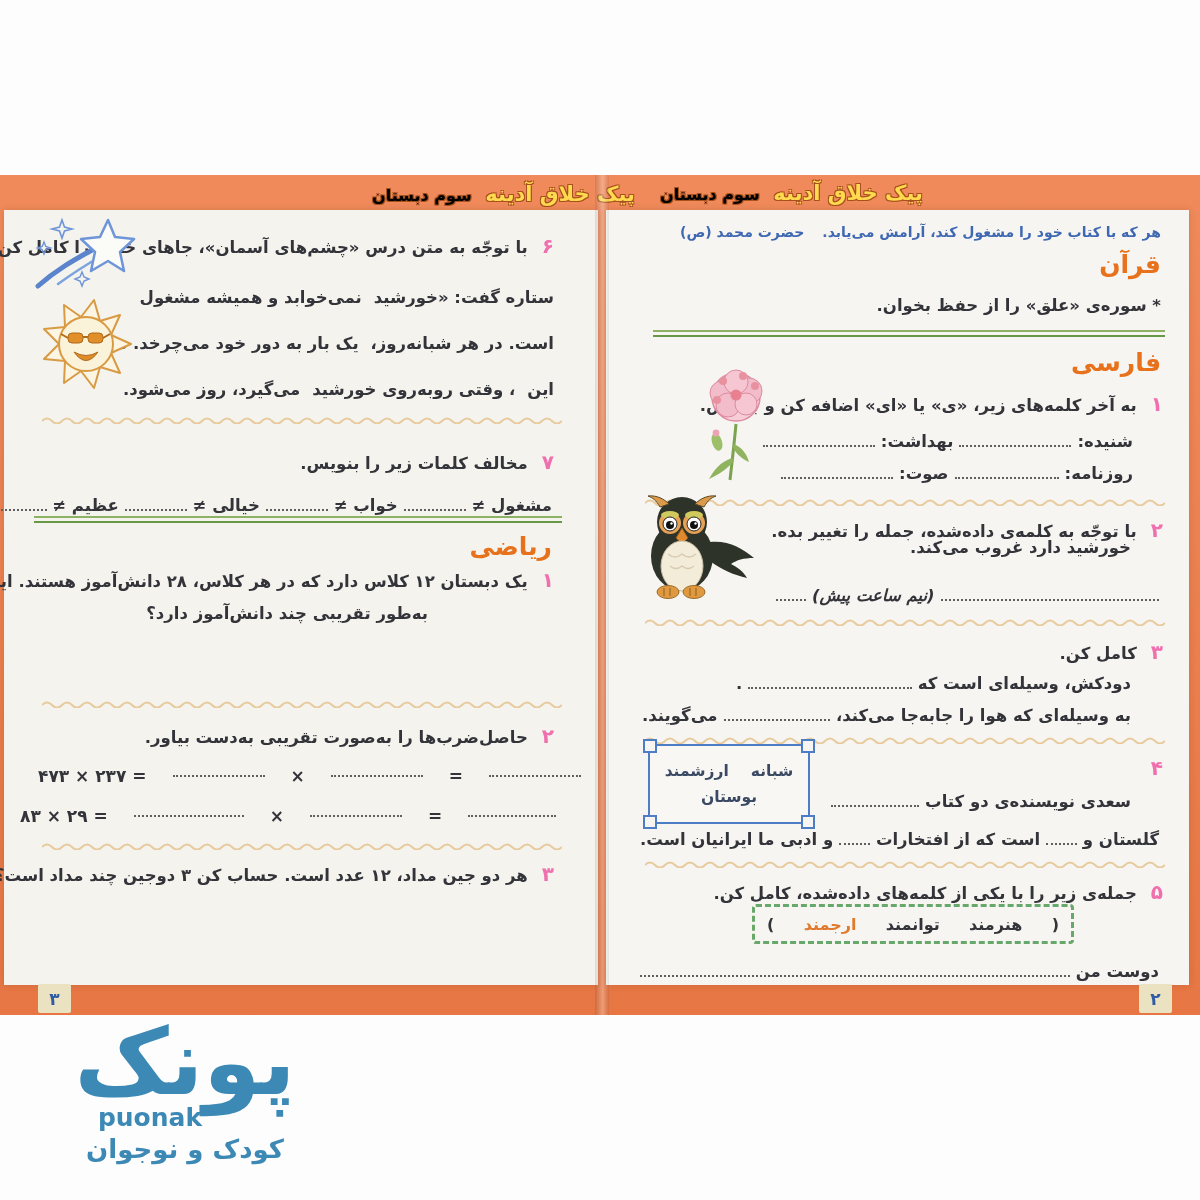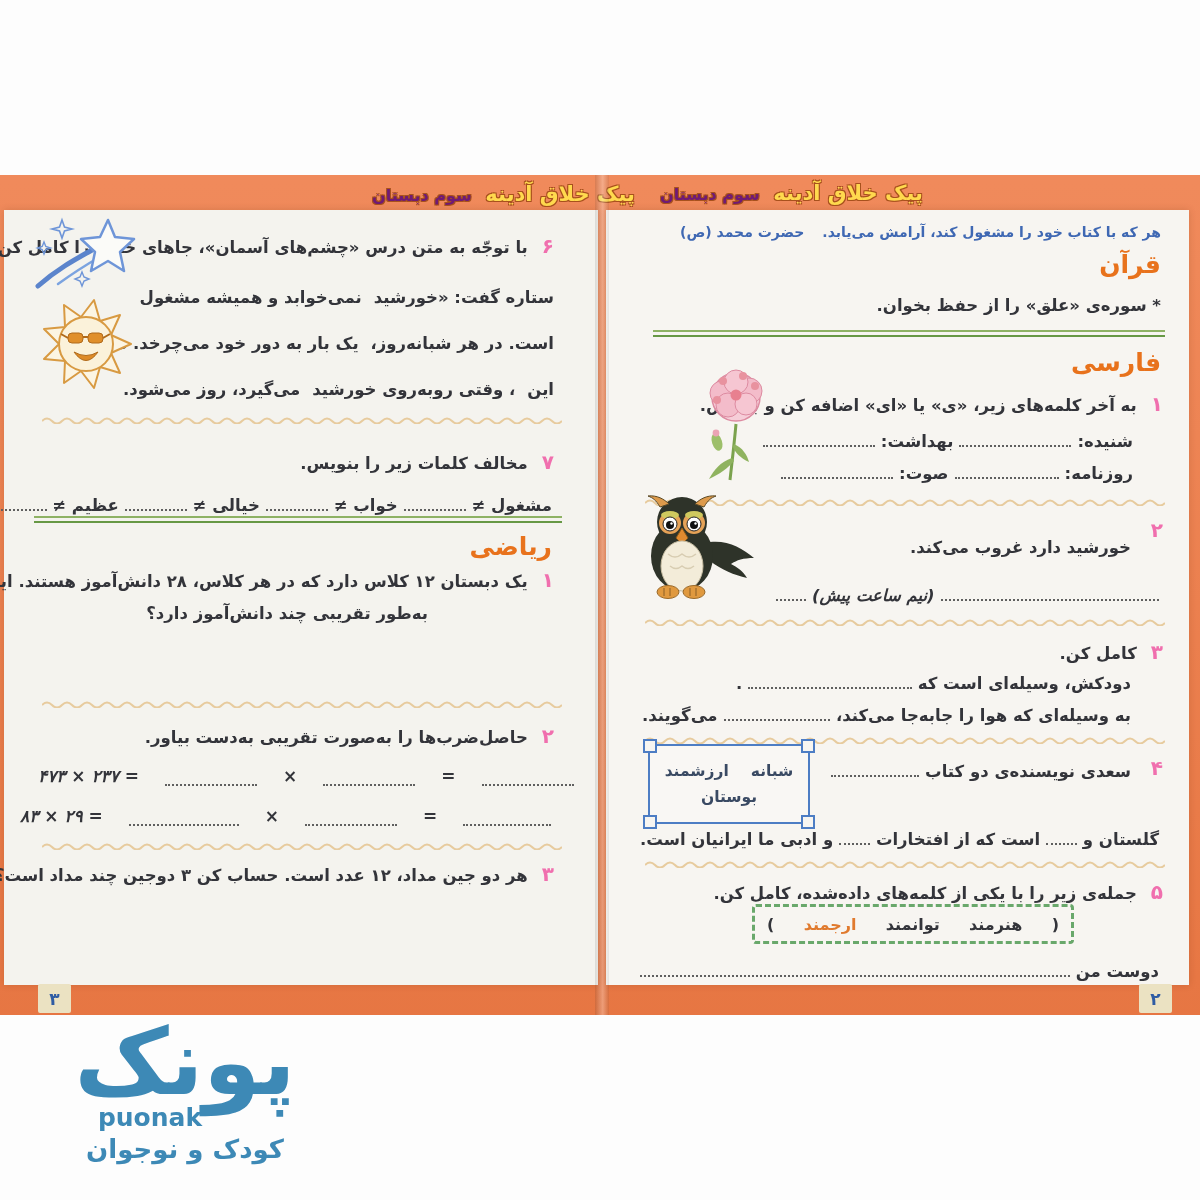--- a/index.html
+++ b/index.html
@@ -9,21 +9,21 @@
   .band-texture{position:absolute;left:0;top:0;width:100%;height:100%;
     background:linear-gradient(180deg,rgba(255,255,255,0.12),rgba(0,0,0,0.03));}
   .page{position:absolute;top:35px;bottom:30px;box-shadow:0 0 7px rgba(90,40,10,0.18);}
   .page.left{left:4px;width:594px;background:#f4f3ee;}
   .page.right{left:606px;width:583px;background:#f7f5f1;}
   .gutter{position:absolute;left:595px;top:0;width:14px;height:840px;
     background:linear-gradient(90deg,rgba(0,0,0,0.10),rgba(255,255,255,0.28) 55%,rgba(0,0,0,0.07));}
   .hlogo{position:absolute;font-weight:bold;color:#ffd94e;white-space:nowrap;
     text-shadow:1px 1px 0 #a8511d,-1px 1px 0 #a8511d,1px -1px 0 #a8511d,-1px -1px 0 #a8511d;}
   .hlogo .main{font-size:21px;}
-  .hlogo .sub{font-size:16px;color:#701a75;margin-right:8px;}
+  .hlogo .sub{font-size:16px;color:#000000;margin-right:8px;}
   .ptab{position:absolute;top:809px;width:33px;height:29px;background:#ebe2c2;display:flex;
     align-items:center;justify-content:center;font-weight:bold;color:#2f5ca3;font-size:17px;border-radius:2px;}
   .pc{position:absolute;inset:0;direction:rtl;color:#33343a;}
   .tline{position:absolute;font-weight:bold;font-size:16.5px;white-space:nowrap;}
   .line{position:absolute;display:flex;gap:6px;align-items:baseline;font-weight:bold;
     font-size:16.5px;white-space:nowrap;}
   .qrow{position:absolute;display:flex;gap:14px;align-items:baseline;white-space:nowrap;}
   .qnum{color:#f06fae;font-weight:bold;font-size:20px;}
   .qtext{font-weight:bold;font-size:16.5px;}
   .sec-title{position:absolute;color:#e8721c;font-weight:bold;font-size:25px;}
@@ -34,22 +34,22 @@
   .wavy{position:absolute;height:8px;}
   .gsep{position:absolute;height:3px;border-top:2px solid #8eb264;border-bottom:2px solid #679845;}
   .wordbox{position:absolute;border:2px solid #4d7dc4;background:rgba(255,255,255,0.25);
     display:flex;flex-direction:column;justify-content:center;align-items:center;gap:8px;
     color:#3a4a63;font-weight:bold;font-size:15.5px;}
   .wordbox .row{display:flex;gap:22px;}
   .corner{position:absolute;width:10px;height:10px;border:2px solid #4d7dc4;background:#f7f5f1;}
   .optbox{position:absolute;border:3px dashed #69a86b;border-radius:4px;display:flex;
     align-items:center;justify-content:space-between;padding:0 12px;font-weight:bold;font-size:16px;}
   .opt-orange{color:#e07a2e;}
-  .eq{position:absolute;direction:ltr;display:flex;gap:26px;align-items:flex-end;
-    font-weight:bold;font-size:17px;white-space:nowrap;font-style:italic;}
+  .eq{position:absolute;direction:ltr;display:flex;gap:26px;align-items:center;
+    font-weight:bold;font-size:17px;white-space:nowrap;}
   .illu{position:absolute;}
   .logo{position:absolute;left:50px;top:1012px;width:270px;text-align:center;color:#3d89b6;}
   .logo .fa{font-size:92px;font-weight:bold;line-height:1.1;}
   .logo .latin{font-size:25px;font-weight:bold;margin-top:-10px;margin-right:70px;}
   .logo .sub{font-size:26px;font-weight:bold;margin-top:2px;direction:rtl;}
 </style>
 </head>
 <body>
 
 <svg width="0" height="0" style="position:absolute">
@@ -228,20 +228,21 @@
           <circle cx="27" cy="34" r="4" fill="#e8929f"></circle>
           <circle cx="46" cy="29" r="5.5" fill="#e8808f"></circle>
         </svg>
 
         <svg class="wavy" style="top:288px;left:34px;right:24px;" viewBox="0 0 520 8" preserveAspectRatio="none">
           <use href="#wv" stroke="#e7cb9e" stroke-width="2"></use>
         </svg>
 
         <div class="qrow" style="top:308px;right:26px;">
           <span class="qnum">۲</span>
+          <span class="qtext">با توجّه به کلمه‌ی داده‌شده، جمله را تغییر بده.</span>
         </div>
         <div class="tline" style="top:328px;right:58px;">خورشید دارد غروب می‌کند.</div>
         <div class="line" style="top:376px;right:30px;left:170px;font-style:italic;">
           <span class="dots grow"></span>
           <span>(نیم ساعت پیش)</span>
           <span class="dots" style="width:30px"></span>
         </div>
 
         <svg class="illu" style="top:282px;left:24px;" width="130" height="110" viewBox="0 0 130 110">
           <path d="M80 50 C98 48 112 56 124 66 C113 66 107 68 101 72 C107 75 113 79 117 86 C104 83 92 78 80 69 Z" fill="#2e3329"></path>
@@ -301,21 +302,21 @@
           <div class="corner" style="bottom:-7px;right:-7px;"></div>
           <div class="row">
             <span>شبانه</span>
             <span>ارزشمند</span>
           </div>
           <div class="row">
             <span>بوستان</span>
           </div>
         </div>
 
-        <div class="line" style="top:552px;right:58px;left:225px;">
+        <div class="line" style="top:582px;right:58px;left:225px;">
           <span>سعدی نویسنده‌ی دو کتاب</span>
           <span class="dots grow"></span>
         </div>
         <div class="line" style="top:620px;right:30px;left:34px;">
           <span>گلستان و</span>
           <span class="dots grow"></span>
           <span>است که از افتخارات</span>
           <span class="dots grow"></span>
           <span>و ادبی ما ایرانیان است.</span>
         </div>

